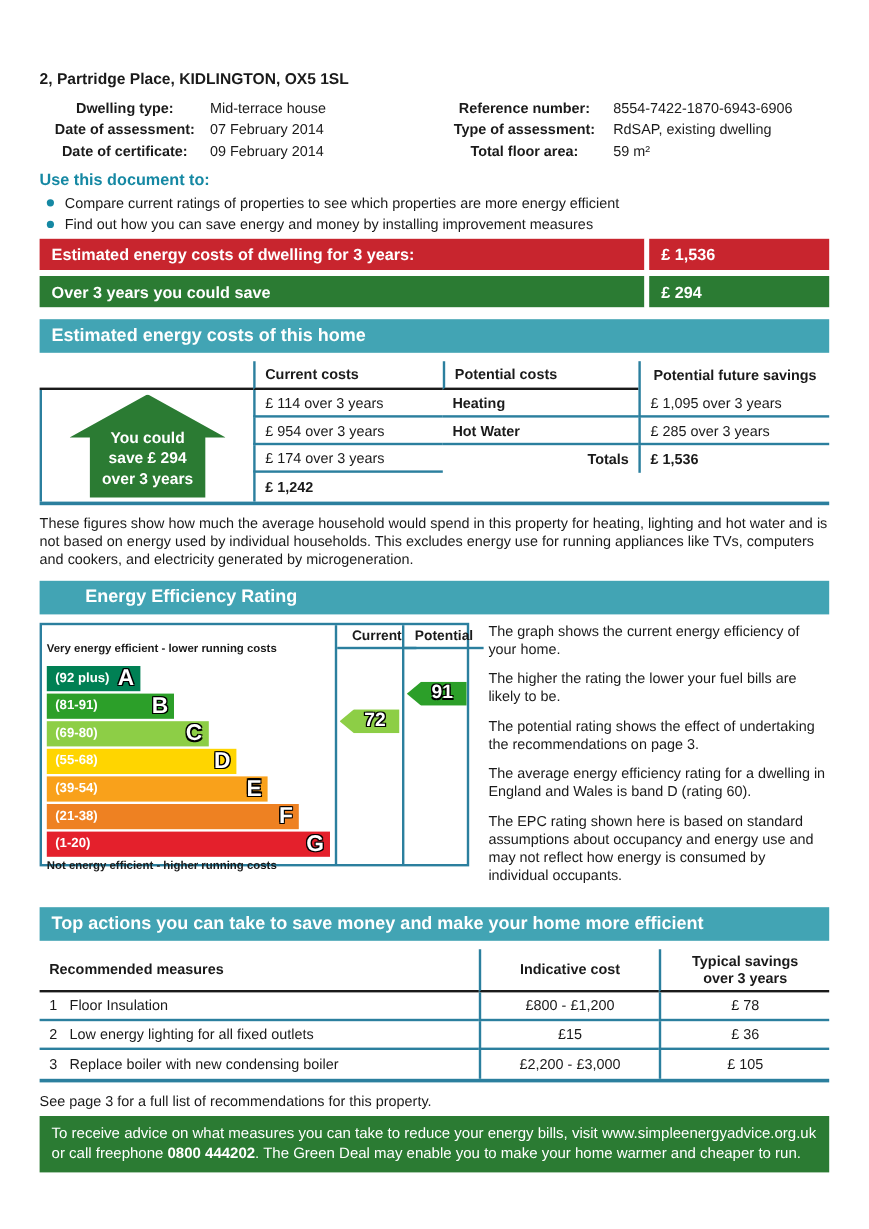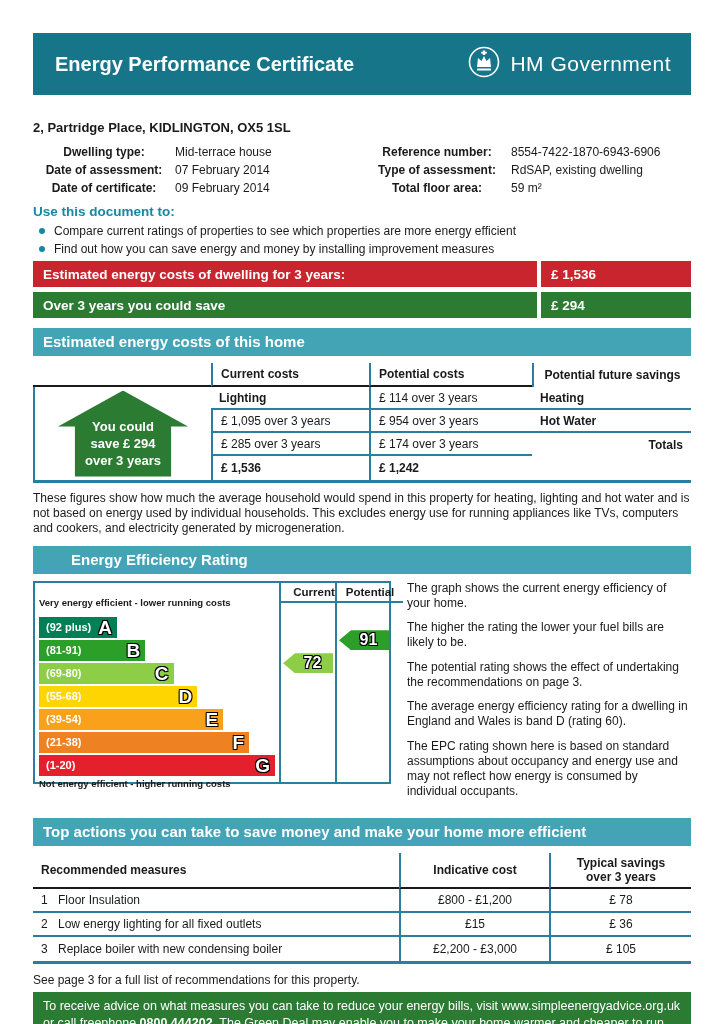--- a/index.html
+++ b/index.html
@@ -96,35 +96,20 @@
   .seepage { margin-top:9px; font-size:12px; }
   .advice { margin-top:5px; background:#2b7b33; color:#fff; font-size:12.5px;
     padding:6px 10px 7px 10px; line-height:1.35; }
   .advice b { font-weight:bold; }
 </style>
 </head>
 <body>
 
 <div class="page">
 
-  <div class="hdr" style="background-color: rgb(23, 117, 138);">
-    <div class="hdr-title">Energy Performance Certificate</div>
-    <div class="gov">
-      <span>
-        <svg width="34" height="34" viewBox="0 0 34 34">
-          <circle cx="17" cy="17" r="14.5" fill="none" stroke="#fff" stroke-width="1.6"></circle>
-          <path d="M10 22 L24 22 L23 13 L19.5 16 L17 11 L14.5 16 L11 13 Z" fill="#fff"></path>
-          <rect x="15.8" y="5.5" width="2.4" height="4.5" fill="#fff"></rect>
-          <rect x="14.2" y="6.8" width="5.6" height="1.8" fill="#fff"></rect>
-          <rect x="10" y="23.5" width="14" height="2" fill="#fff"></rect>
-        </svg>
-      </span>
-      <span class="gov-text">HM Government</span>
-    </div>
-  </div>
 
   <div class="addr">2, Partridge Place, KIDLINGTON, OX5 1SL</div>
 
   <div class="details">
     <div class="dcol left">
       <div class="drow">
         <span class="dlab">Dwelling type:</span>
         <span>Mid-terrace house</span>
       </div>
       <div class="drow">
@@ -176,21 +161,20 @@
   </div>
 
   <div class="section-banner" style="background-color: rgb(66, 164, 180);">Estimated energy costs of this home</div>
 
   <div class="ctable">
     <div class="cell hb"></div>
     <div class="cell bl hb bold">Current costs</div>
     <div class="cell bl hb bold">Potential costs</div>
     <div class="cell bl center bold">Potential future savings</div>
 
-    <div class="cell rb bold">Lighting</div>
     <div class="cell bl rb">£ 114 over 3 years</div>
     <div class="savings-cell bl">
       <div class="house" style="background-color: rgb(43, 123, 51);">
         <div>You could</div>
         <div>save £ 294</div>
         <div>over 3 years</div>
       </div>
     </div>
 
     <div class="cell rb bold">Heating</div>

